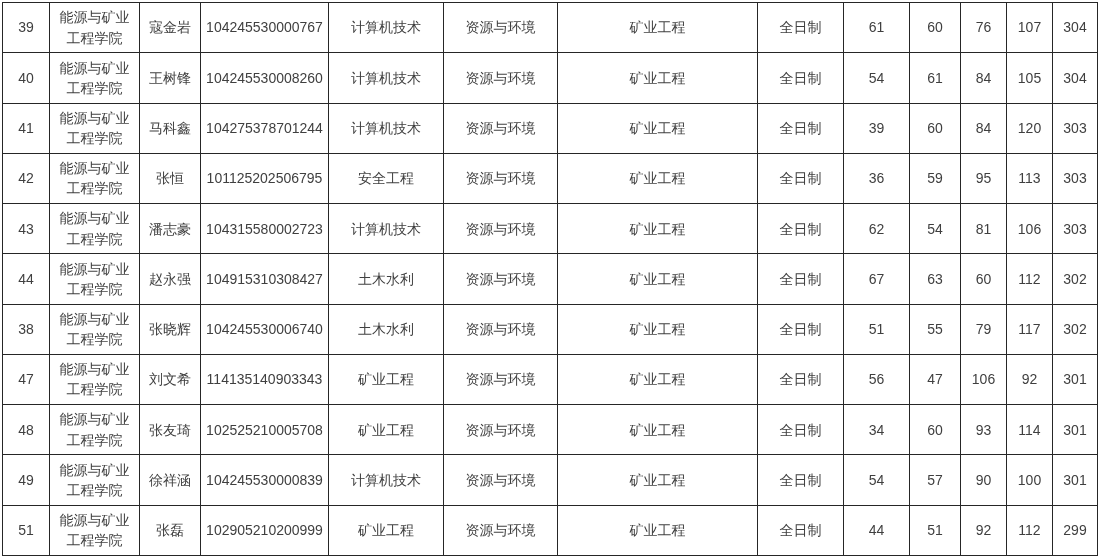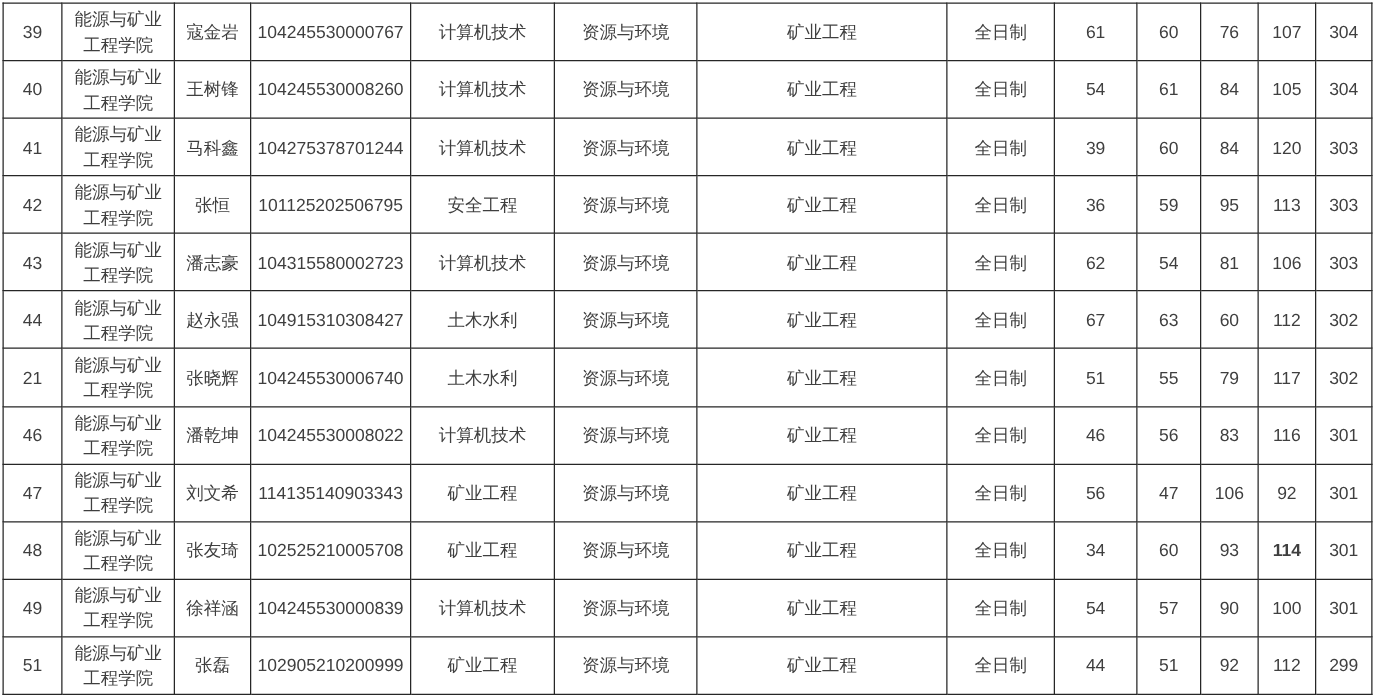--- a/index.html
+++ b/index.html
@@ -171,50 +171,35 @@
     <td class="cell-program" style="border-color: rgb(38, 38, 38);">矿业工程</td>
     <td class="cell-mode" style="border-color: rgb(38, 38, 38);">全日制</td>
     <td class="cell-score" style="border-color: rgb(38, 38, 38);">67</td>
     <td class="cell-score" style="border-color: rgb(38, 38, 38);">63</td>
     <td class="cell-score" style="border-color: rgb(38, 38, 38);">60</td>
     <td class="cell-score" style="border-color: rgb(38, 38, 38);">112</td>
     <td class="cell-total" style="border-color: rgb(38, 38, 38);">302</td>
   </tr>
 
   <tr>
-    <td class="cell-seq" style="border-color: rgb(38, 38, 38);">21</td>
+    <td class="cell-seq" style="border-color: rgb(38, 38, 38);">38</td>
     <td class="cell-college" style="border-color: rgb(38, 38, 38);"><span class="wrap">能源与矿业工程学院</span></td>
     <td class="cell-name" style="border-color: rgb(38, 38, 38);">张晓辉</td>
     <td class="cell-id" style="border-color: rgb(38, 38, 38);">104245530006740</td>
     <td class="cell-major" style="border-color: rgb(38, 38, 38);">土木水利</td>
     <td class="cell-category" style="border-color: rgb(38, 38, 38);">资源与环境</td>
     <td class="cell-program" style="border-color: rgb(38, 38, 38);">矿业工程</td>
     <td class="cell-mode" style="border-color: rgb(38, 38, 38);">全日制</td>
     <td class="cell-score" style="border-color: rgb(38, 38, 38);">51</td>
     <td class="cell-score" style="border-color: rgb(38, 38, 38);">55</td>
     <td class="cell-score" style="border-color: rgb(38, 38, 38);">79</td>
     <td class="cell-score" style="border-color: rgb(38, 38, 38);">117</td>
     <td class="cell-total" style="border-color: rgb(38, 38, 38);">302</td>
   </tr>
 
-  <tr>
-    <td class="cell-seq" style="border-color: rgb(38, 38, 38);">46</td>
-    <td class="cell-college" style="border-color: rgb(38, 38, 38);"><span class="wrap">能源与矿业工程学院</span></td>
-    <td class="cell-name" style="border-color: rgb(38, 38, 38);">潘乾坤</td>
-    <td class="cell-id" style="border-color: rgb(38, 38, 38);">104245530008022</td>
-    <td class="cell-major" style="border-color: rgb(38, 38, 38);">计算机技术</td>
-    <td class="cell-category" style="border-color: rgb(38, 38, 38);">资源与环境</td>
-    <td class="cell-program" style="border-color: rgb(38, 38, 38);">矿业工程</td>
-    <td class="cell-mode" style="border-color: rgb(38, 38, 38);">全日制</td>
-    <td class="cell-score" style="border-color: rgb(38, 38, 38);">46</td>
-    <td class="cell-score" style="border-color: rgb(38, 38, 38);">56</td>
-    <td class="cell-score" style="border-color: rgb(38, 38, 38);">83</td>
-    <td class="cell-score" style="border-color: rgb(38, 38, 38);">116</td>
-    <td class="cell-total" style="border-color: rgb(38, 38, 38);">301</td>
-  </tr>
 
   <tr>
     <td class="cell-seq" style="border-color: rgb(38, 38, 38);">47</td>
     <td class="cell-college" style="border-color: rgb(38, 38, 38);"><span class="wrap">能源与矿业工程学院</span></td>
     <td class="cell-name" style="border-color: rgb(38, 38, 38);">刘文希</td>
     <td class="cell-id" style="border-color: rgb(38, 38, 38);">114135140903343</td>
     <td class="cell-major" style="border-color: rgb(38, 38, 38);">矿业工程</td>
     <td class="cell-category" style="border-color: rgb(38, 38, 38);">资源与环境</td>
     <td class="cell-program" style="border-color: rgb(38, 38, 38);">矿业工程</td>
     <td class="cell-mode" style="border-color: rgb(38, 38, 38);">全日制</td>
@@ -230,21 +215,21 @@
     <td class="cell-college" style="border-color: rgb(38, 38, 38);"><span class="wrap">能源与矿业工程学院</span></td>
     <td class="cell-name" style="border-color: rgb(38, 38, 38);">张友琦</td>
     <td class="cell-id" style="border-color: rgb(38, 38, 38);">102525210005708</td>
     <td class="cell-major" style="border-color: rgb(38, 38, 38);">矿业工程</td>
     <td class="cell-category" style="border-color: rgb(38, 38, 38);">资源与环境</td>
     <td class="cell-program" style="border-color: rgb(38, 38, 38);">矿业工程</td>
     <td class="cell-mode" style="border-color: rgb(38, 38, 38);">全日制</td>
     <td class="cell-score" style="border-color: rgb(38, 38, 38);">34</td>
     <td class="cell-score" style="border-color: rgb(38, 38, 38);">60</td>
     <td class="cell-score" style="border-color: rgb(38, 38, 38);">93</td>
-    <td class="cell-score" style="border-color: rgb(38, 38, 38); font-weight: bold;">114</td>
+    <td class="cell-score" style="border-color: rgb(38, 38, 38);">114</td>
     <td class="cell-total" style="border-color: rgb(38, 38, 38);">301</td>
   </tr>
 
   <tr>
     <td class="cell-seq" style="border-color: rgb(38, 38, 38);">49</td>
     <td class="cell-college" style="border-color: rgb(38, 38, 38);"><span class="wrap">能源与矿业工程学院</span></td>
     <td class="cell-name" style="border-color: rgb(38, 38, 38);">徐祥涵</td>
     <td class="cell-id" style="border-color: rgb(38, 38, 38);">104245530000839</td>
     <td class="cell-major" style="border-color: rgb(38, 38, 38);">计算机技术</td>
     <td class="cell-category" style="border-color: rgb(38, 38, 38);">资源与环境</td>

